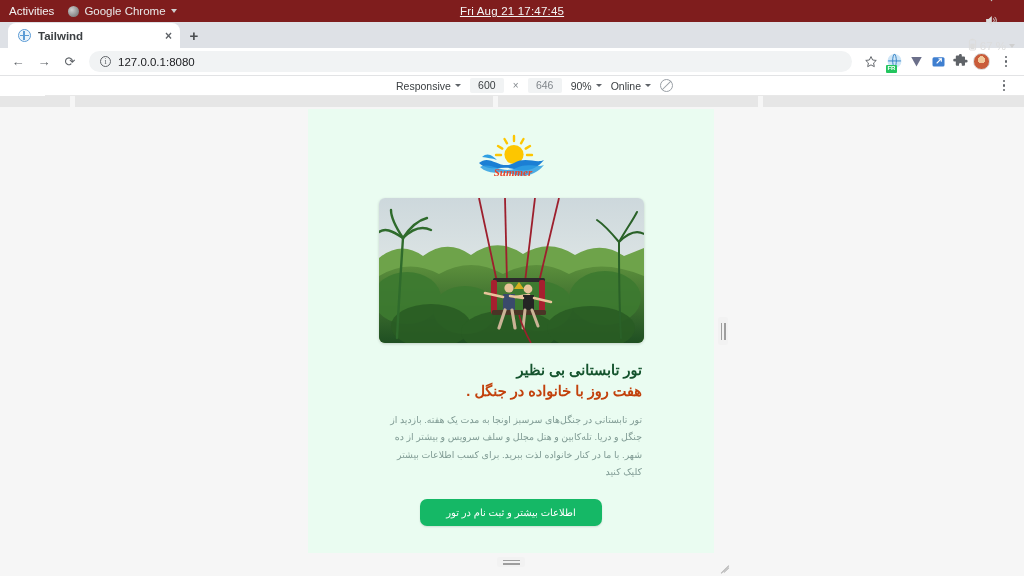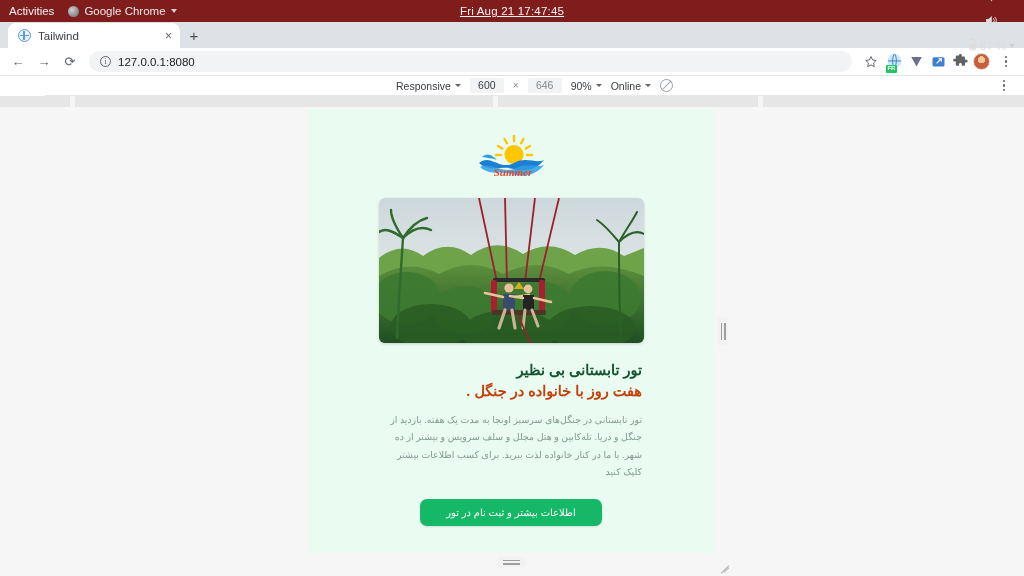--- a/index.html
+++ b/index.html
@@ -37,21 +37,21 @@
   .gnome-right {
     margin-left: auto; display: flex; align-items: center;
     gap: 9px; padding-right: 9px; font-size: 11.5px; flex-direction: column;
   }
   .gr-item { display: flex; align-items: center; gap: 3px; color: #dcdcdc; }
   .ic { display: inline-block; vertical-align: middle; }
 
   
   .tabstrip {
     height: 26px; background: #dee1e6;
-    display: flex; align-items: flex-end; padding-left: 8px;
+    display: flex; align-items: flex-end; padding-left: 8px; font-weight: bold;
   }
   .tab {
     width: 172px; height: 25px; background: #fff;
     border-radius: 8px 8px 0 0;
     display: flex; align-items: center; gap: 7px;
     padding: 0 8px 0 10px; font-size: 11.5px; color: #3c4043;
   }
   .tab-fav {
     width: 13px; height: 13px; border-radius: 50%;
     border: 1.4px solid #5b9bd5; position: relative; flex: none;

